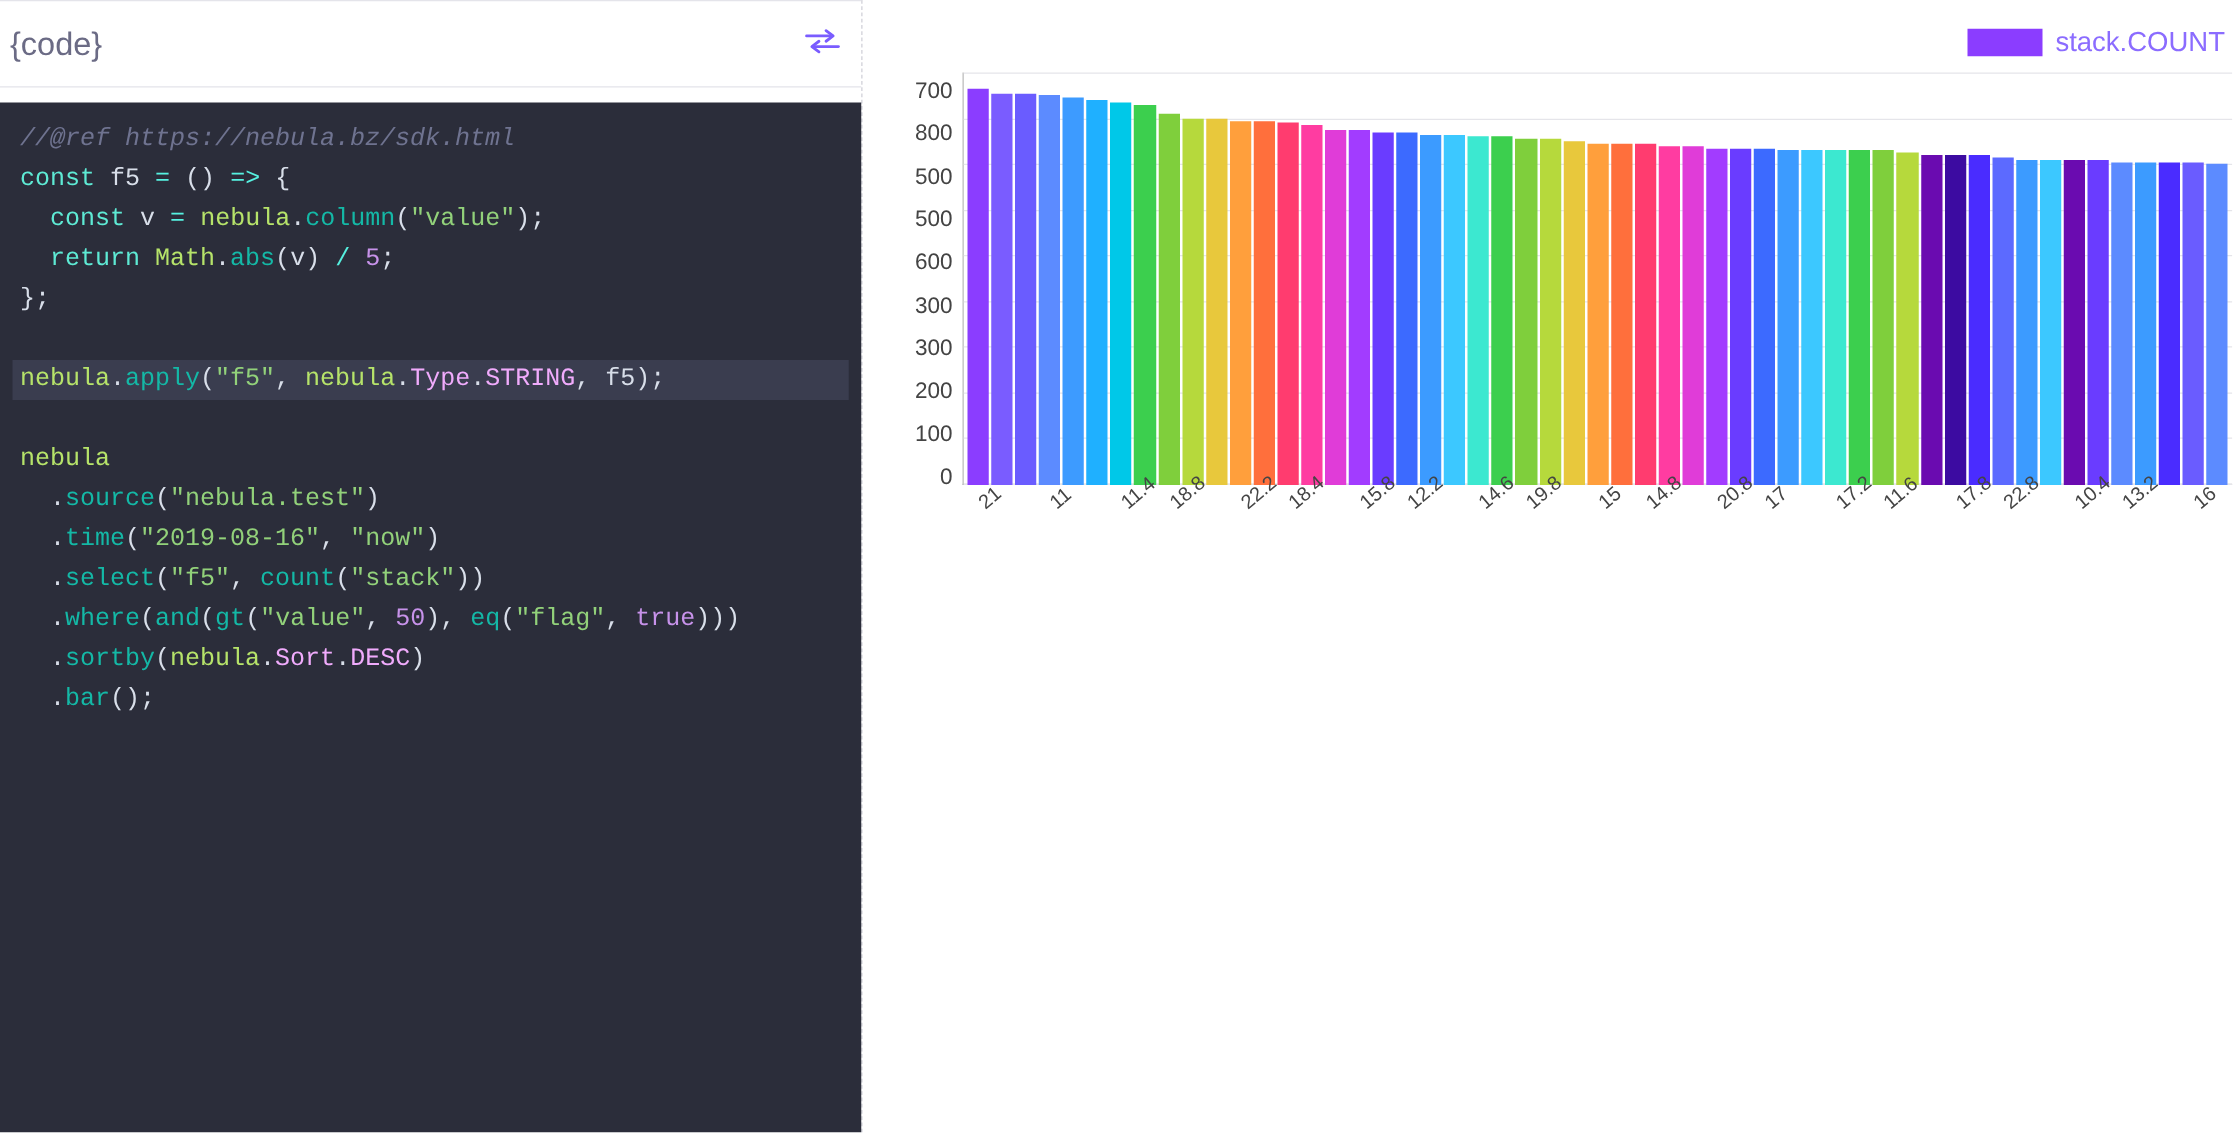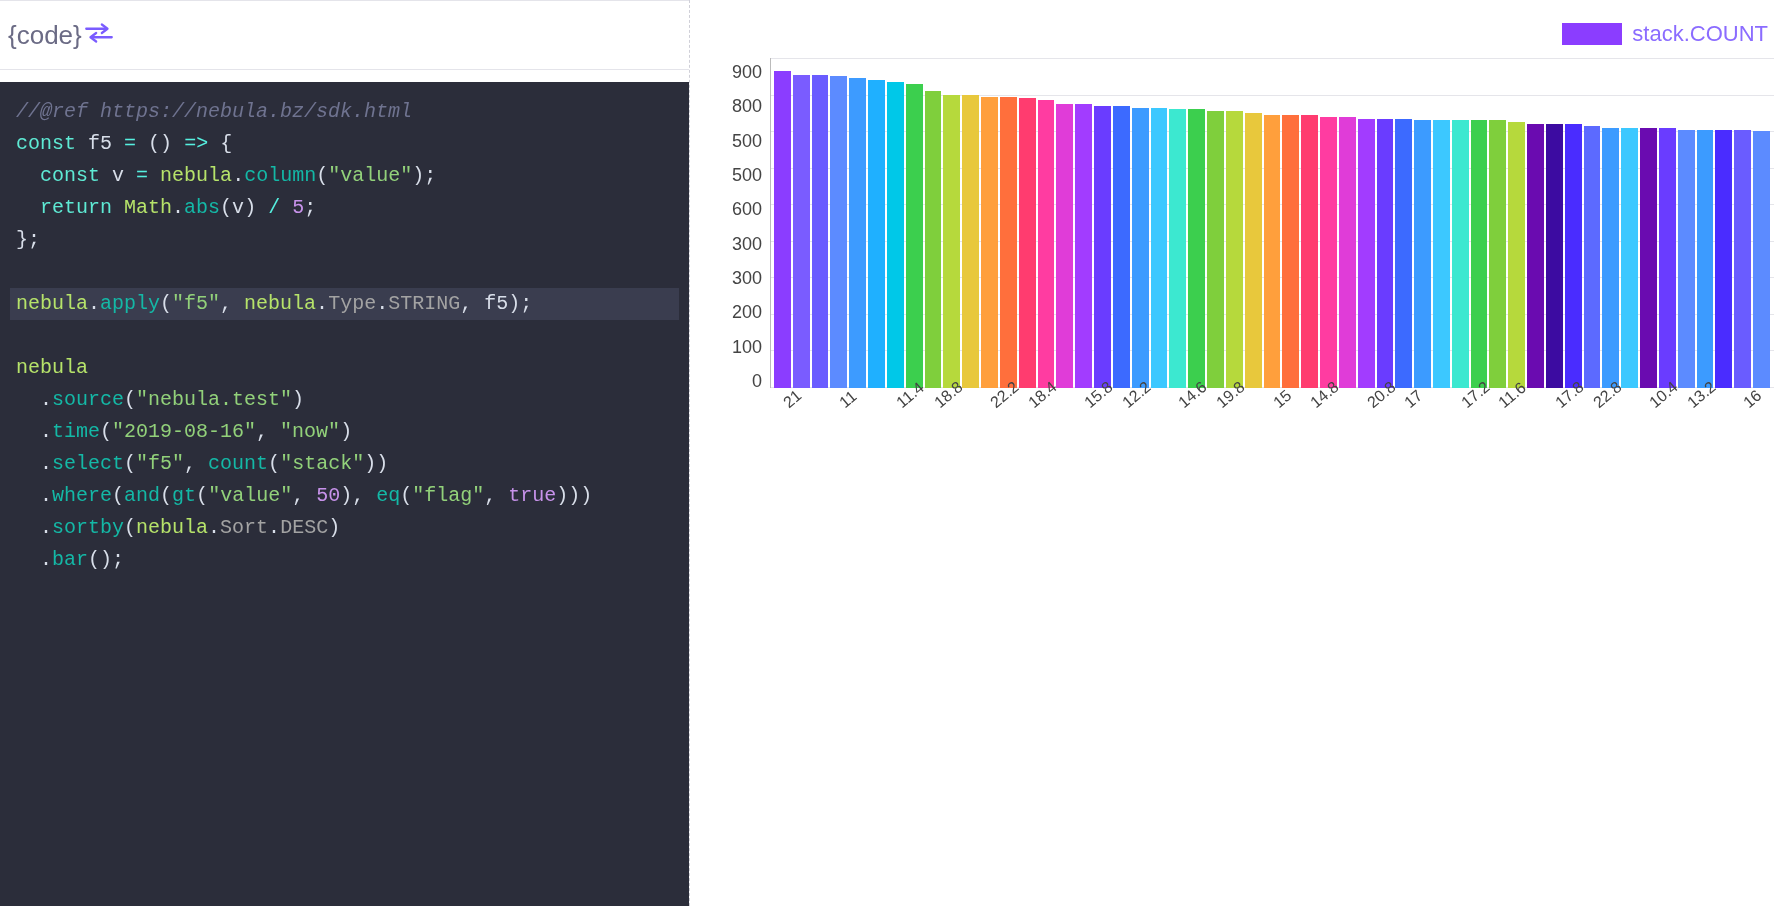--- a/index.html
+++ b/index.html
@@ -1,37 +1,37 @@
 <!DOCTYPE html>
 <html><head>
 <meta charset="utf-8">
 <style>
   * { box-sizing: border-box; margin: 0; padding: 0; }
   html, body { width: 100%; height: 100%; font-family: -apple-system, BlinkMacSystemFont, "Segoe UI", Helvetica, Arial, sans-serif; background: #fff; color: #222; }
   .app { display: flex; width: 1786px; height: 906px; overflow: hidden; }
   .left-pane { width: 690px; flex-shrink: 0; display: flex; flex-direction: column; border-right: 1px dashed #d0d0d8; }
-  .header-row { display: flex; align-items: center; justify-content: flex-start; padding: 8px 14px 8px 8px; border-top: 1px solid #e4e4ea; border-bottom: 1px solid #e4e4ea; height: 70px; }
+  .header-row { display: flex; align-items: center; justify-content: space-between; padding: 8px 14px 8px 8px; border-top: 1px solid #e4e4ea; border-bottom: 1px solid #e4e4ea; height: 70px; }
   .header-label { font-size: 26px; color: #6b6b85; font-weight: 400; }
   .swap-icon svg { width: 34px; height: 34px; stroke: #7a5cff; }
   .editor { flex: 1; background: #2b2d3a; color: #f8f8f2; font-family: Menlo, Consolas, "Courier New", monospace; font-size: 20px; line-height: 32px; padding: 14px 10px; white-space: pre; overflow: hidden; margin-top: 12px; }
   .editor .line { padding: 0 6px; }
   .editor .line.hl { background: #3a3d4f; }
   .tok-comment { color: #6f7390; font-style: italic; }
   .tok-kw { color: #5eead4; }
   .tok-id { color: #d8dee9; font-family: Liberation Mono, monospace; }
   .tok-op { color: #56f0e0; }
   .tok-call { color: #14b8a6; }
   .tok-str { color: #92d17a; }
   .tok-num { color: #c792ea; }
-  .tok-prop { color: #a3a3a3; }
+  .tok-prop { color: #f0abfc; }
   .tok-p { color: #d8dee9; }
   .tok-bool { color: #c792ea; }
   .tok-obj { color: #b6e36a; }
 
-  .right-pane { flex: 1; position: relative; padding: 10px 12px 0 20px; overflow: hidden; }
+  .right-pane { flex: 1; position: relative; padding: 10px 0 0 20px; overflow: hidden; }
   .legend-row { display: flex; justify-content: flex-end; align-items: center; gap: 10px; padding-right: 6px; height: 48px; font-size: 22px; color: #8b6cff; }
   .legend-swatch { width: 60px; height: 22px; background: #8b3dff; }
   .chart-wrap { display: flex; height: 380px; }
   .y-axis { width: 60px; display: flex; flex-direction: column; justify-content: space-between; align-items: flex-end; padding-right: 8px; font-size: 18px; color: #444; height: 330px; margin-top: 4px; }
   .plot { flex: 1; position: relative; height: 370px; }
   .grid { position: absolute; inset: 0 0 40px 0; border-left: 1px solid #bbb; border-bottom: 1px solid #bbb; }
   .grid .hline { position: absolute; left: 0; right: 0; border-top: 1px solid #e5e5ea; }
   .bars { position: absolute; inset: 0 0 40px 0; display: flex; align-items: flex-end; gap: 2px; padding-left: 4px; padding-right: 4px; }
   .bar { flex: 1; min-width: 0; }
   .x-axis { position: absolute; left: 0; right: 0; bottom: 0; height: 40px; display: flex; padding-left: 4px; padding-right: 4px; gap: 2px; }
@@ -56,21 +56,21 @@
     <div class="editor" id="editor"><div class="line"><span class="tok-comment">//@ref https://nebula.bz/sdk.html</span></div><div class="line"><span class="tok-kw">const</span><span> </span><span class="tok-id">f5</span><span> </span><span class="tok-op">=</span><span> </span><span class="tok-p">()</span><span> </span><span class="tok-op">=&gt;</span><span> </span><span class="tok-p">{</span></div><div class="line"><span>  </span><span class="tok-kw">const</span><span> </span><span class="tok-id">v</span><span> </span><span class="tok-op">=</span><span> </span><span class="tok-obj">nebula</span><span class="tok-p">.</span><span class="tok-call">column</span><span class="tok-p">(</span><span class="tok-str">"value"</span><span class="tok-p">);</span></div><div class="line"><span>  </span><span class="tok-kw">return</span><span> </span><span class="tok-obj">Math</span><span class="tok-p">.</span><span class="tok-call">abs</span><span class="tok-p">(</span><span class="tok-id">v</span><span class="tok-p">)</span><span> </span><span class="tok-op">/</span><span> </span><span class="tok-num">5</span><span class="tok-p">;</span></div><div class="line"><span class="tok-p">};</span></div><div class="line">&nbsp;</div><div class="line hl"><span class="tok-obj">nebula</span><span class="tok-p">.</span><span class="tok-call">apply</span><span class="tok-p">(</span><span class="tok-str">"f5"</span><span class="tok-p">, </span><span class="tok-obj">nebula</span><span class="tok-p">.</span><span class="tok-prop">Type</span><span class="tok-p">.</span><span class="tok-prop">STRING</span><span class="tok-p">, </span><span class="tok-id">f5</span><span class="tok-p">);</span></div><div class="line">&nbsp;</div><div class="line"><span class="tok-obj">nebula</span></div><div class="line"><span>  </span><span class="tok-p">.</span><span class="tok-call">source</span><span class="tok-p">(</span><span class="tok-str">"nebula.test"</span><span class="tok-p">)</span></div><div class="line"><span>  </span><span class="tok-p">.</span><span class="tok-call">time</span><span class="tok-p">(</span><span class="tok-str">"2019-08-16"</span><span class="tok-p">, </span><span class="tok-str">"now"</span><span class="tok-p">)</span></div><div class="line"><span>  </span><span class="tok-p">.</span><span class="tok-call">select</span><span class="tok-p">(</span><span class="tok-str">"f5"</span><span class="tok-p">, </span><span class="tok-call">count</span><span class="tok-p">(</span><span class="tok-str">"stack"</span><span class="tok-p">))</span></div><div class="line"><span>  </span><span class="tok-p">.</span><span class="tok-call">where</span><span class="tok-p">(</span><span class="tok-call">and</span><span class="tok-p">(</span><span class="tok-call">gt</span><span class="tok-p">(</span><span class="tok-str">"value"</span><span class="tok-p">, </span><span class="tok-num">50</span><span class="tok-p">), </span><span class="tok-call">eq</span><span class="tok-p">(</span><span class="tok-str">"flag"</span><span class="tok-p">, </span><span class="tok-bool">true</span><span class="tok-p">)))</span></div><div class="line"><span>  </span><span class="tok-p">.</span><span class="tok-call">sortby</span><span class="tok-p">(</span><span class="tok-obj">nebula</span><span class="tok-p">.</span><span class="tok-prop">Sort</span><span class="tok-p">.</span><span class="tok-prop">DESC</span><span class="tok-p">)</span></div><div class="line"><span>  </span><span class="tok-p">.</span><span class="tok-call">bar</span><span class="tok-p">();</span></div></div>
   </div>
 
   <div class="right-pane">
     <div class="legend-row">
       <span class="legend-swatch" style="background: rgb(139, 61, 255);"></span>
       <span>stack.COUNT</span>
     </div>
     <div class="chart-wrap">
       <div class="y-axis" id="y-axis">
-          <div>900</div>
+          <div>700</div>
           <div>800</div>
           <div>500</div>
           <div>500</div>
           <div>600</div>
           <div>300</div>
           <div>300</div>
           <div>200</div>
           <div>100</div>
           <div>0</div>
         </div>

